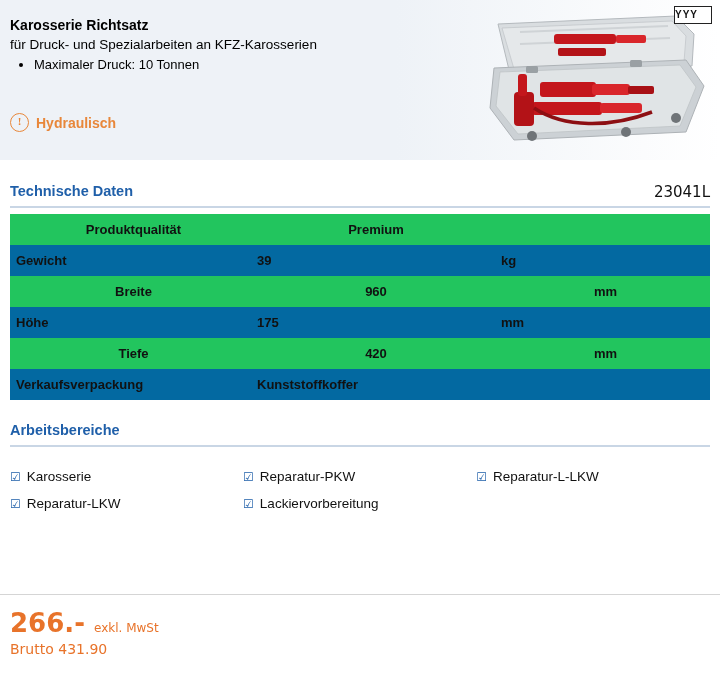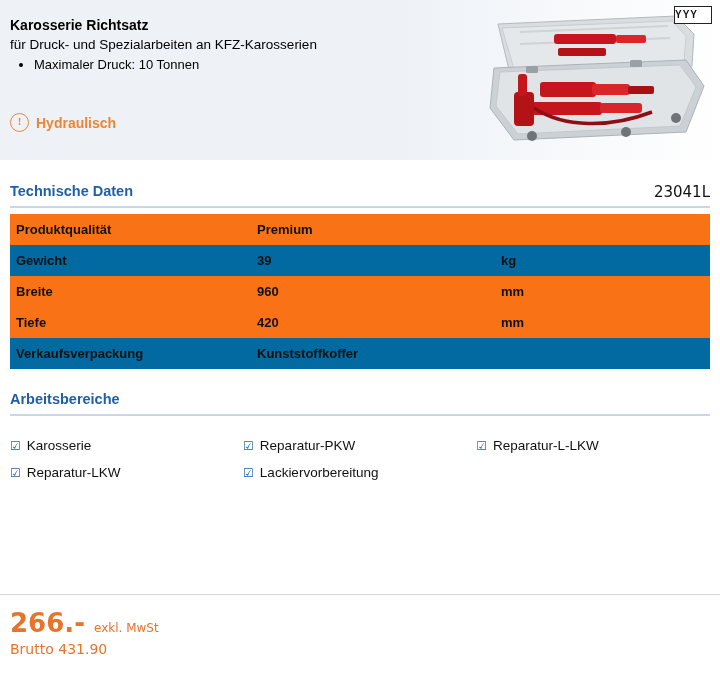--- a/index.html
+++ b/index.html
@@ -123,21 +123,22 @@
   table.specs {
     width: 100%;
     border-collapse: collapse;
     font-size: 13px;
   }
   table.specs td {
     padding: 8px 0 8px 6px;
     vertical-align: middle;
   }
   table.specs tr.odd {
-    background: #f97316;
+    background: #22c55e;
+    text-align: center;
   }
   table.specs tr.even {
     background: #0369a1;
   }
   .col-label { width: 235px; font-weight: bold; color: #111; }
   .col-value { width: 238px; font-weight: bold; color: #111; }
   .col-unit  { font-weight: bold; color: #111; }
 
   
   .areas {
@@ -277,20 +278,25 @@
       <tr class="even">
         <td class="col-label">Gewicht</td>
         <td class="col-value">39</td>
         <td class="col-unit">kg</td>
       </tr>
       <tr class="odd">
         <td class="col-label">Breite</td>
         <td class="col-value">960</td>
         <td class="col-unit">mm</td>
       </tr>
+      <tr class="even">
+        <td class="col-label">Höhe</td>
+        <td class="col-value">175</td>
+        <td class="col-unit">mm</td>
+      </tr>
       <tr class="odd">
         <td class="col-label">Tiefe</td>
         <td class="col-value">420</td>
         <td class="col-unit">mm</td>
       </tr>
       <tr class="even">
         <td class="col-label">Verkaufsverpackung</td>
         <td class="col-value">Kunststoffkoffer</td>
         <td class="col-unit"></td>
       </tr>

